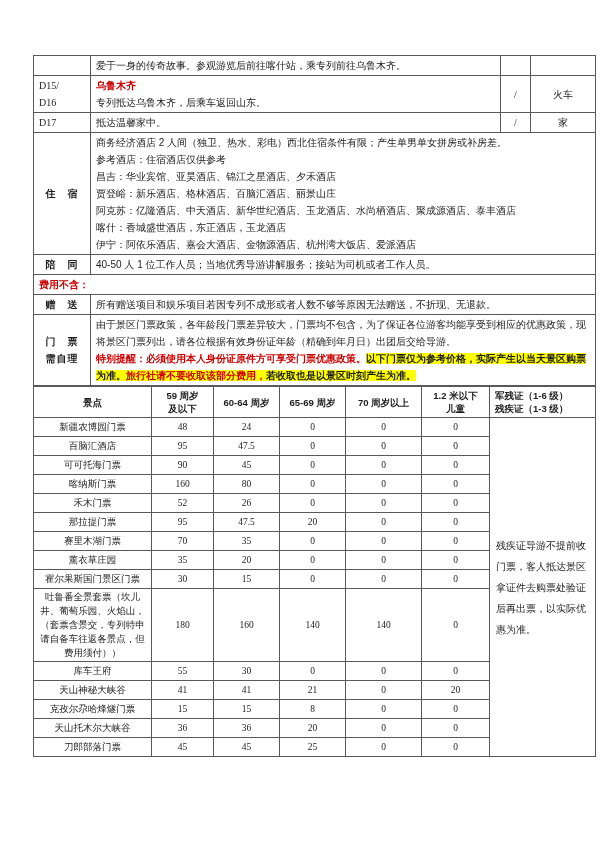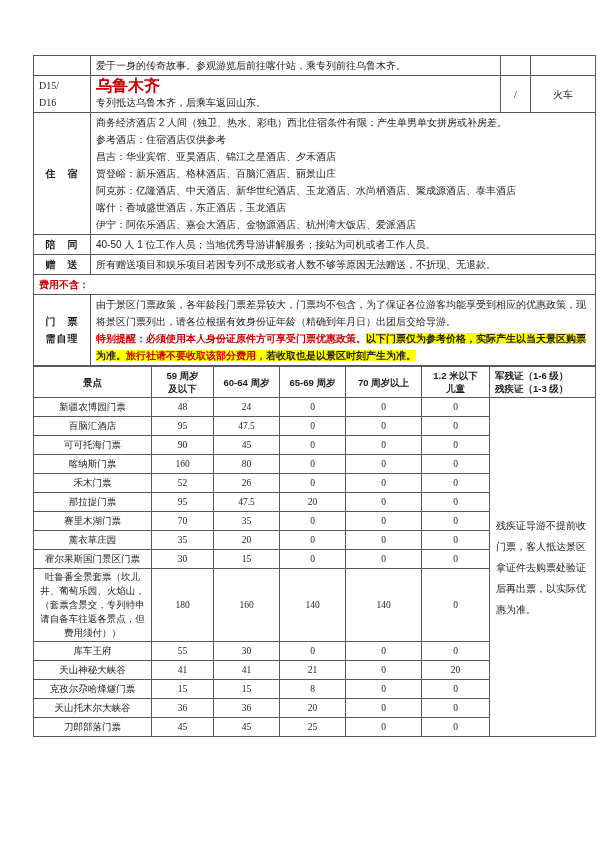--- a/index.html
+++ b/index.html
@@ -9,21 +9,21 @@
   table{border-collapse:collapse;table-layout:fixed;width:562px;}
   td,th{border:1px solid #595959;}
 
   
   .t1 td{padding:1px 5px;vertical-align:middle;font-size:10px;line-height:17px;}
   .day{text-align:left;font-family:"Liberation Serif","DejaVu Serif",serif;
        white-space:pre-line;padding:1px 1px;font-size:9.5px;}
   .serif{font-family:"Liberation Serif","DejaVu Serif",serif;}
   .c{text-align:center;}
   .red{color:#cc0000;}
-  .city{font-weight:bold;font-size:16px;}
+  .city{font-weight:bold;font-size:10px;}
   .sechdr{font-weight:bold;font-size:10.5px;padding:2px 5px;line-height:13px;}
   .lbl{font-weight:bold;text-align:center;font-size:10.5px;white-space:pre-line;
        letter-spacing:1px;padding:1px 2px;}
   .feetxt{font-size:10px;line-height:18px;}
   .alert{font-weight:bold;}
   .hl{background:#ffff00;}
 
   
   .t2 th{font-size:9.5px;font-weight:bold;text-align:center;white-space:pre-line;
          line-height:13px;padding:2px 2px;vertical-align:middle;}
@@ -60,20 +60,26 @@
       <td class="day">D15/
 D16</td>
       <td>
         <div class="city red">乌鲁木齐</div>
         <div class="serif">专列抵达乌鲁木齐，后乘车返回山东。</div>
       </td>
       <td class="c serif">/</td>
       <td class="c serif">火车</td>
     </tr>
 
+    <tr>
+      <td class="day">D17</td>
+      <td class="serif">抵达温馨家中。</td>
+      <td class="c serif">/</td>
+      <td class="c serif">家</td>
+    </tr>
 
 
 
 
     <tr>
       <td class="lbl">住　宿</td>
       <td colspan="3" class="feetxt">
         <div>商务经济酒店 2 人间（独卫、热水、彩电）西北住宿条件有限；产生单男单女拼房或补房差。</div>
         <div>参考酒店：住宿酒店仅供参考</div>
         <div>昌吉：华业宾馆、亚昊酒店、锦江之星酒店、夕禾酒店</div>
@@ -84,26 +90,26 @@
       </td>
     </tr>
 
     <tr>
       <td class="lbl">陪　同</td>
       <td colspan="3" class="feetxt">40-50 人 1 位工作人员；当地优秀导游讲解服务；接站为司机或者工作人员。</td>
     </tr>
 
 
     <tr>
+      <td colspan="4" class="sechdr red">费用不含：</td>
+    </tr>
+
+    <tr>
       <td class="lbl">赠　送</td>
       <td colspan="3" class="feetxt">所有赠送项目和娱乐项目若因专列不成形或者人数不够等原因无法赠送，不折现、无退款。</td>
-    </tr>
-
-    <tr>
-      <td colspan="4" class="sechdr red">费用不含：</td>
     </tr>
 
     <tr>
       <td class="lbl">门　票
 需自理</td>
       <td colspan="3" class="feetxt">
         <div>由于景区门票政策，各年龄段门票差异较大，门票均不包含，为了保证各位游客均能享受到相应的优惠政策，现将景区门票列出，请各位根据有效身份证年龄（精确到年月日）出团后交给导游。</div>
         <div class="alert"><span class="red">特别提醒：必须使用本人身份证原件方可享受门票优惠政策。</span><span class="hl">以下门票仅为参考价格，实际产生以当天景区购票为准。</span><span class="hl red">旅行社请不要收取该部分费用，</span><span class="hl">若收取也是以景区时刻产生为准。</span></div>
       </td>
     </tr>

